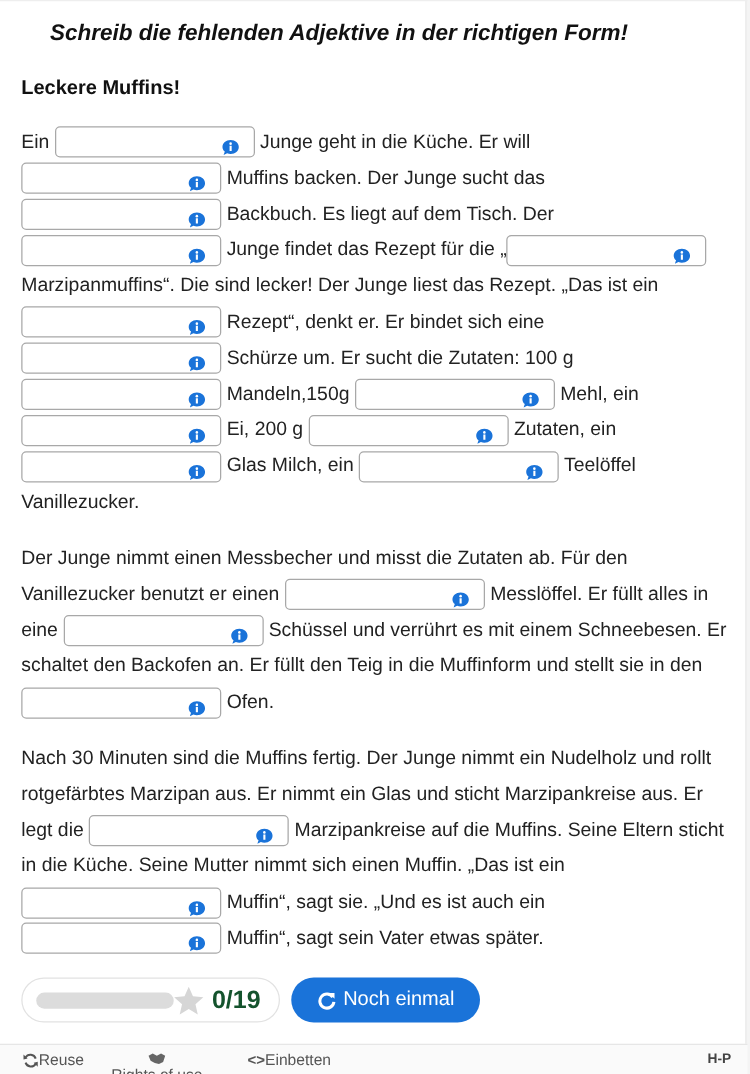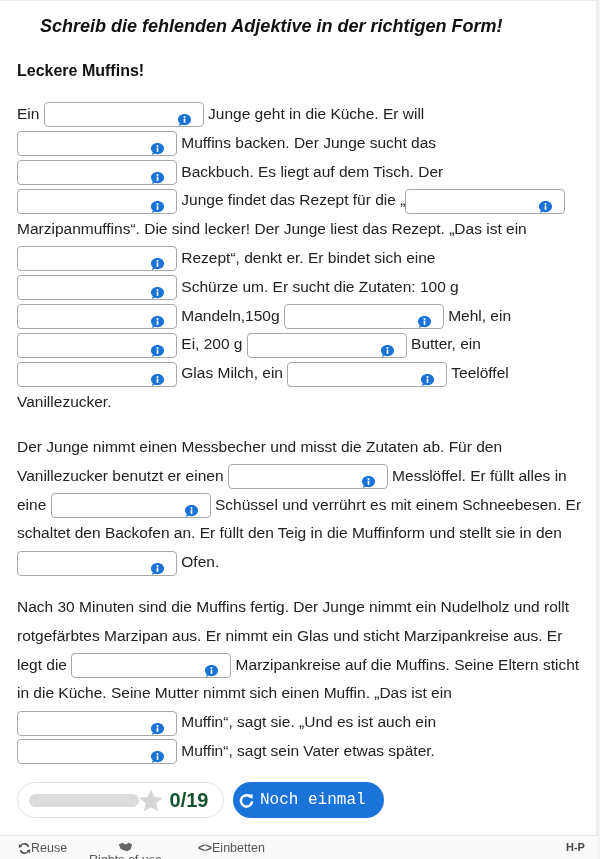--- a/index.html
+++ b/index.html
@@ -62,22 +62,22 @@
     background: #dcdcdc; border-radius: 7px;
   }
   .score-star { position: absolute; left: 118px; top: 4px; width: 30px; height: 28px; }
   .score-text {
     position: absolute; left: 141px; top: 6px; font-size: 20px; font-weight: bold; color: #14532d;
     width: 60px; text-align: center;
   }
   .retry-btn {
     position: absolute; left: 233px; top: 781px; width: 151px; height: 36px;
     background: #1a73d9; border-radius: 18px; color: #fff; border: none;
-    font-family: Liberation Mono, monospace; font-size: 16px;
-    display: flex; align-items: center; justify-content: flex-start; gap: 6px; cursor: pointer;
+    font-family: Liberation Sans, sans-serif; font-size: 16px;
+    display: flex; align-items: center; justify-content: center; gap: 6px; cursor: pointer;
   }
 </style>
 </head>
 <body>
 
 <div class="frame">
   <div class="task-title">Schreib die fehlenden Adjektive in der richtigen Form!</div>
   <div class="story-title">Leckere Muffins!</div>
 
   <div class="para" id="p0" style="top:99px;"><span>Ein </span><span class="blank w160"><input type="text" style=""><span class="tip"><svg viewBox="0 0 16 15" width="15" height="14">
@@ -117,21 +117,21 @@
             <rect x="7.1" y="6" width="1.8" height="4.5" fill="#fff"></rect>
             <circle cx="8" cy="4.2" r="1.1" fill="#fff"></circle>
           </svg></span></span><span> Mehl, ein </span><span class="blank w160"><input type="text" style=""><span class="tip"><svg viewBox="0 0 16 15" width="15" height="14">
             <path d="M8 1 C12 1 15 3.5 15 7 C15 10.5 12 13 8 13 C7 13 6 12.8 5 12.5 L2 14 L3 11 C1.7 10 1 8.6 1 7 C1 3.5 4 1 8 1 Z" fill="#1a73d9"></path>
             <rect x="7.1" y="6" width="1.8" height="4.5" fill="#fff"></rect>
             <circle cx="8" cy="4.2" r="1.1" fill="#fff"></circle>
           </svg></span></span><span> Ei, 200 g </span><span class="blank w160"><input type="text" style=""><span class="tip"><svg viewBox="0 0 16 15" width="15" height="14">
             <path d="M8 1 C12 1 15 3.5 15 7 C15 10.5 12 13 8 13 C7 13 6 12.8 5 12.5 L2 14 L3 11 C1.7 10 1 8.6 1 7 C1 3.5 4 1 8 1 Z" fill="#1a73d9"></path>
             <rect x="7.1" y="6" width="1.8" height="4.5" fill="#fff"></rect>
             <circle cx="8" cy="4.2" r="1.1" fill="#fff"></circle>
-          </svg></span></span><span> Butter, ein </span><span class="blank w160"><input type="text" style=""><span class="tip"><svg viewBox="0 0 16 15" width="15" height="14">
+          </svg></span></span><span> Zutaten, ein </span><span class="blank w160"><input type="text" style=""><span class="tip"><svg viewBox="0 0 16 15" width="15" height="14">
             <path d="M8 1 C12 1 15 3.5 15 7 C15 10.5 12 13 8 13 C7 13 6 12.8 5 12.5 L2 14 L3 11 C1.7 10 1 8.6 1 7 C1 3.5 4 1 8 1 Z" fill="#1a73d9"></path>
             <rect x="7.1" y="6" width="1.8" height="4.5" fill="#fff"></rect>
             <circle cx="8" cy="4.2" r="1.1" fill="#fff"></circle>
           </svg></span></span><span> Glas Milch, ein </span><span class="blank w160"><input type="text" style=""><span class="tip"><svg viewBox="0 0 16 15" width="15" height="14">
             <path d="M8 1 C12 1 15 3.5 15 7 C15 10.5 12 13 8 13 C7 13 6 12.8 5 12.5 L2 14 L3 11 C1.7 10 1 8.6 1 7 C1 3.5 4 1 8 1 Z" fill="#1a73d9"></path>
             <rect x="7.1" y="6" width="1.8" height="4.5" fill="#fff"></rect>
             <circle cx="8" cy="4.2" r="1.1" fill="#fff"></circle>
           </svg></span></span><span> Teelöffel Vanillezucker.</span></div>
   <div class="para" id="p1" style="top:432px;"><span>Der Junge nimmt einen Messbecher und misst die Zutaten ab. Für den Vanillezucker benutzt er einen </span><span class="blank w160"><input type="text" style=""><span class="tip"><svg viewBox="0 0 16 15" width="15" height="14">
             <path d="M8 1 C12 1 15 3.5 15 7 C15 10.5 12 13 8 13 C7 13 6 12.8 5 12.5 L2 14 L3 11 C1.7 10 1 8.6 1 7 C1 3.5 4 1 8 1 Z" fill="#1a73d9"></path>

